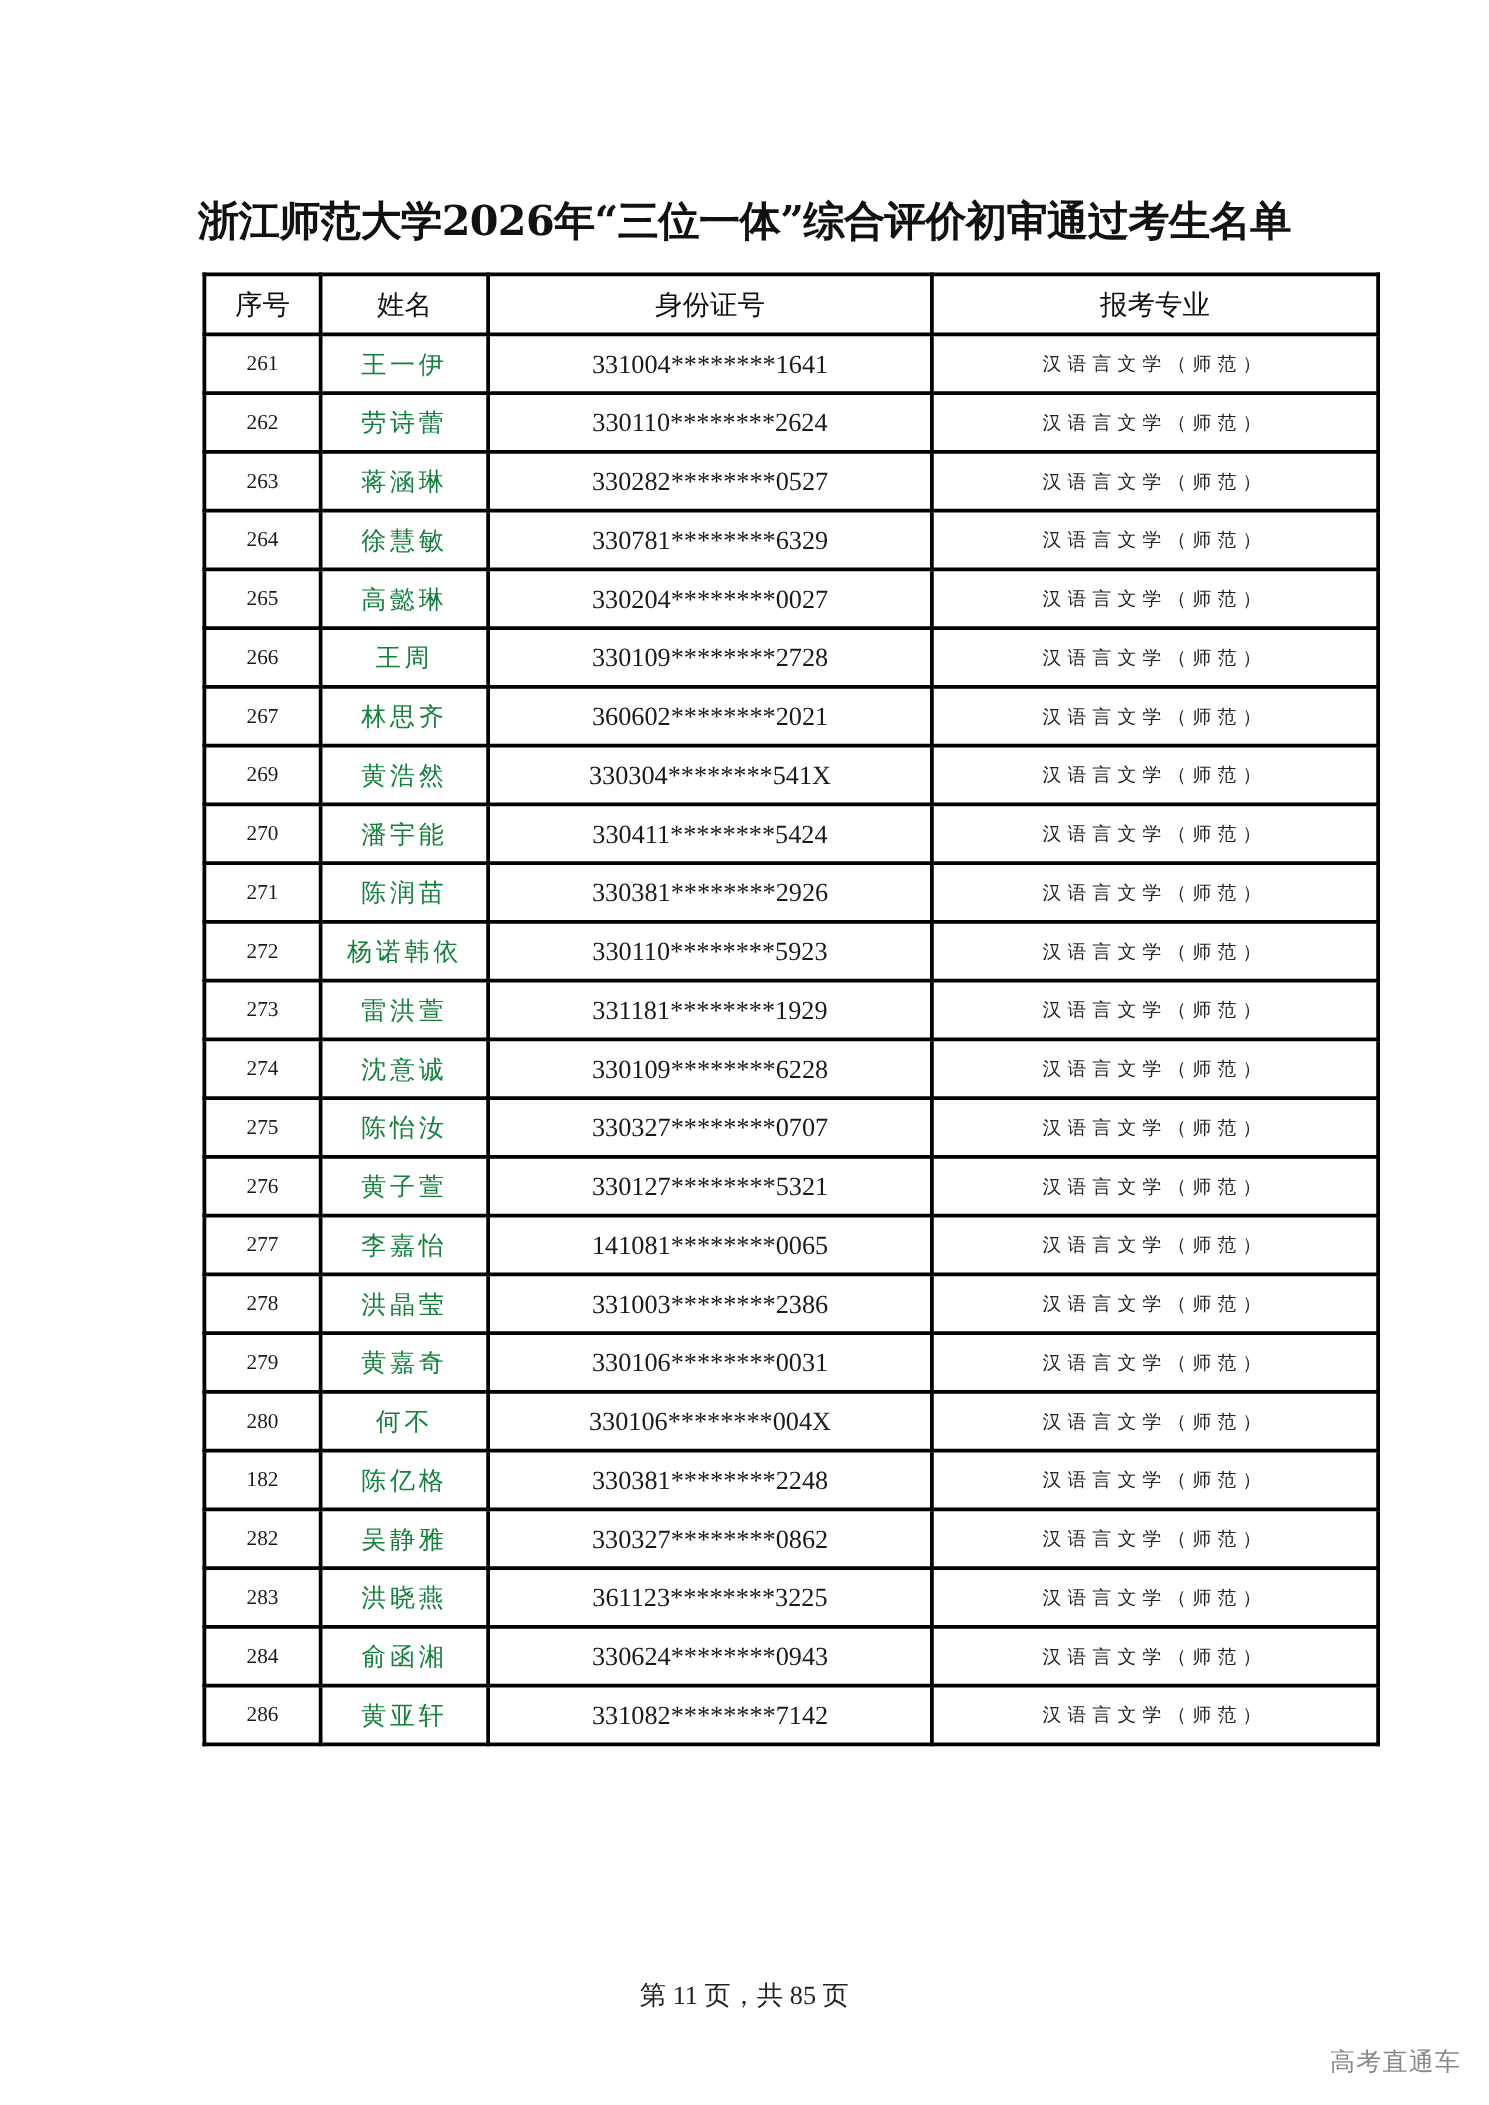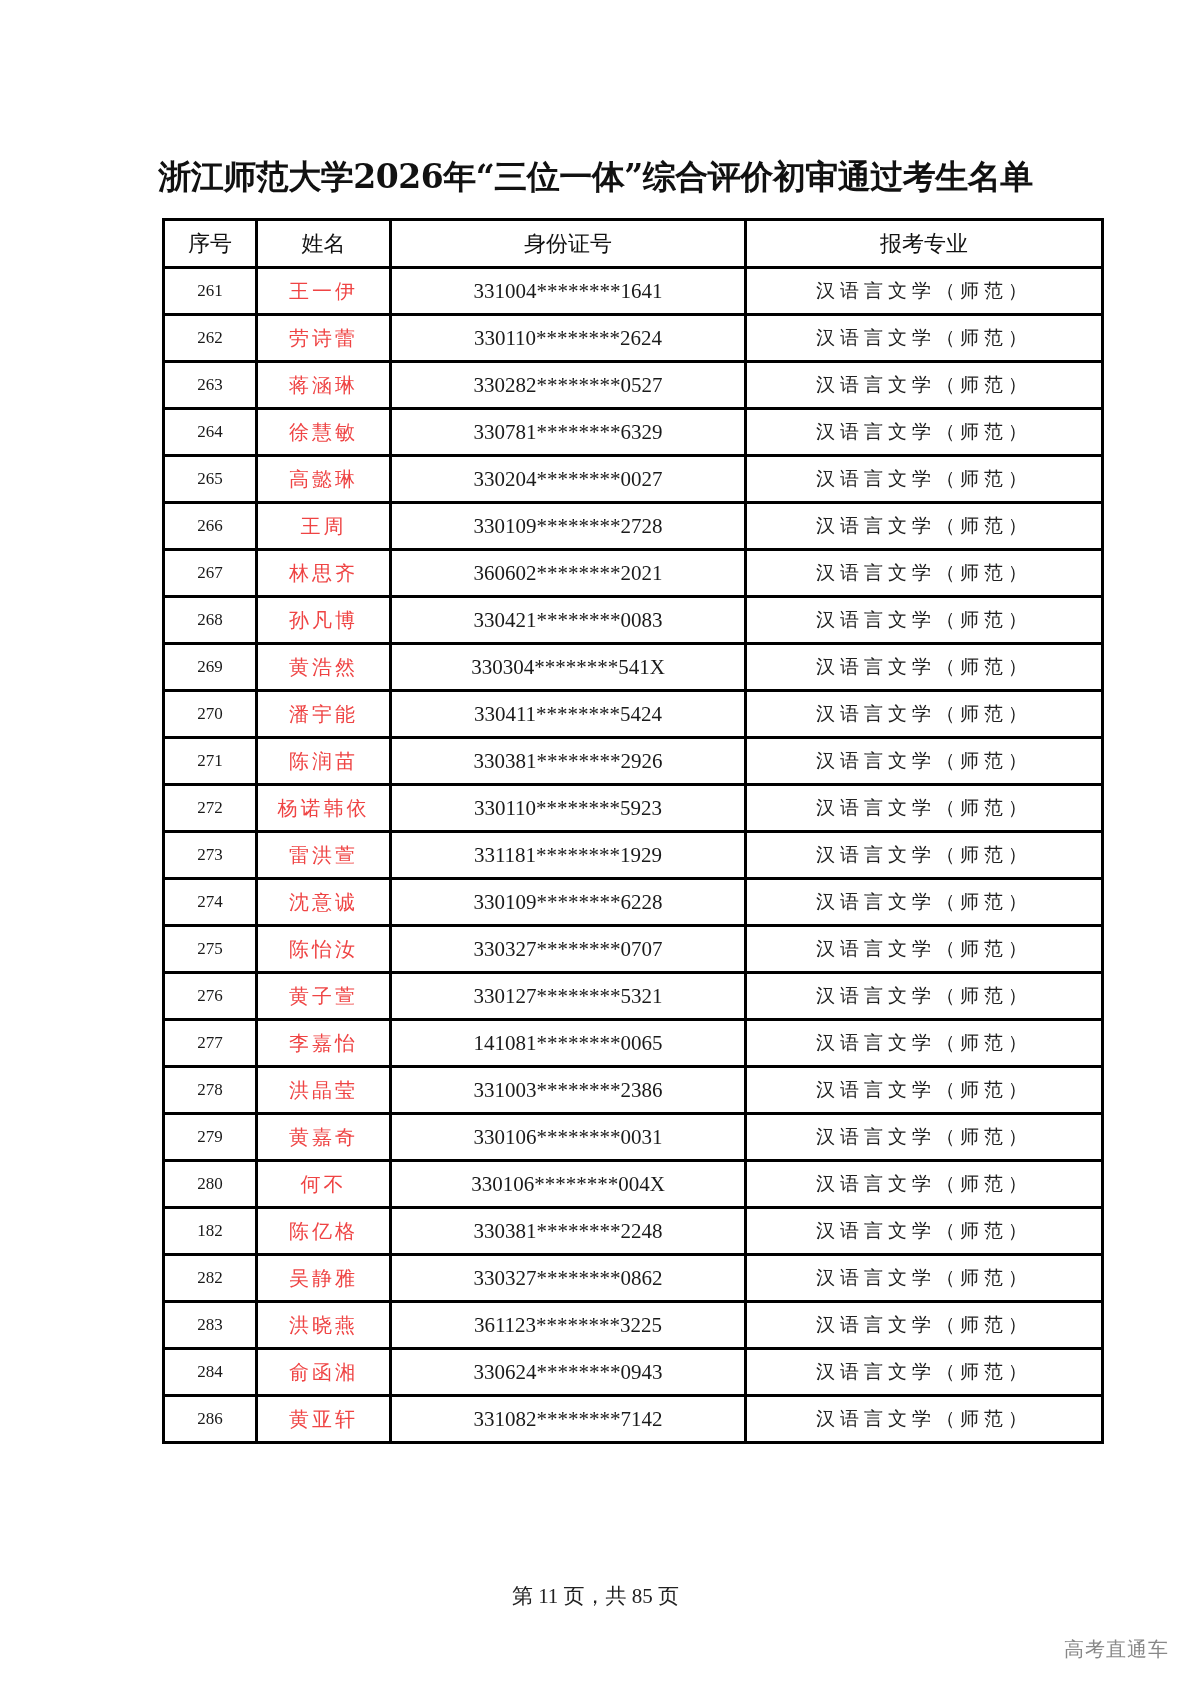--- a/index.html
+++ b/index.html
@@ -59,30 +59,30 @@
     height: 45px;
   }
   td.cell-no {
     font-family: "Liberation Serif", "DejaVu Serif", serif;
     font-size: 17px;
   }
   td.cell-name {
     font-family: "DejaVu Sans", "Liberation Sans", sans-serif;
     font-size: 20px;
     letter-spacing: 3px;
-    color: #ef4444;
+    color: #15803d;
   }
   td.cell-id {
     font-family: "Liberation Serif", "DejaVu Serif", serif;
     font-size: 21px;
     letter-spacing: 0px;
   }
   td.cell-major {
     font-family: "DejaVu Sans", "Liberation Sans", sans-serif;
-    font-size: 19px;
+    font-size: 15px;
     letter-spacing: 5px;
     color: #222;
   }
   .page-footer {
     position: absolute;
     top: 1582px;
     left: 0;
     width: 1191px;
     text-align: center;
     font-family: "Liberation Serif", "DejaVu Serif", serif;
@@ -158,26 +158,20 @@
           <td class="cell-id">330109********2728</td>
           <td class="cell-major">汉语言文学（师范）</td>
         </tr>
       <tr>
           <td class="cell-no">267</td>
           <td class="cell-name">林思齐</td>
           <td class="cell-id">360602********2021</td>
           <td class="cell-major">汉语言文学（师范）</td>
         </tr>
       <tr>
-          <td class="cell-no">268</td>
-          <td class="cell-name">孙凡博</td>
-          <td class="cell-id">330421********0083</td>
-          <td class="cell-major">汉语言文学（师范）</td>
-        </tr>
-      <tr>
           <td class="cell-no">269</td>
           <td class="cell-name">黄浩然</td>
           <td class="cell-id">330304********541X</td>
           <td class="cell-major">汉语言文学（师范）</td>
         </tr>
       <tr>
           <td class="cell-no">270</td>
           <td class="cell-name">潘宇能</td>
           <td class="cell-id">330411********5424</td>
           <td class="cell-major">汉语言文学（师范）</td>

